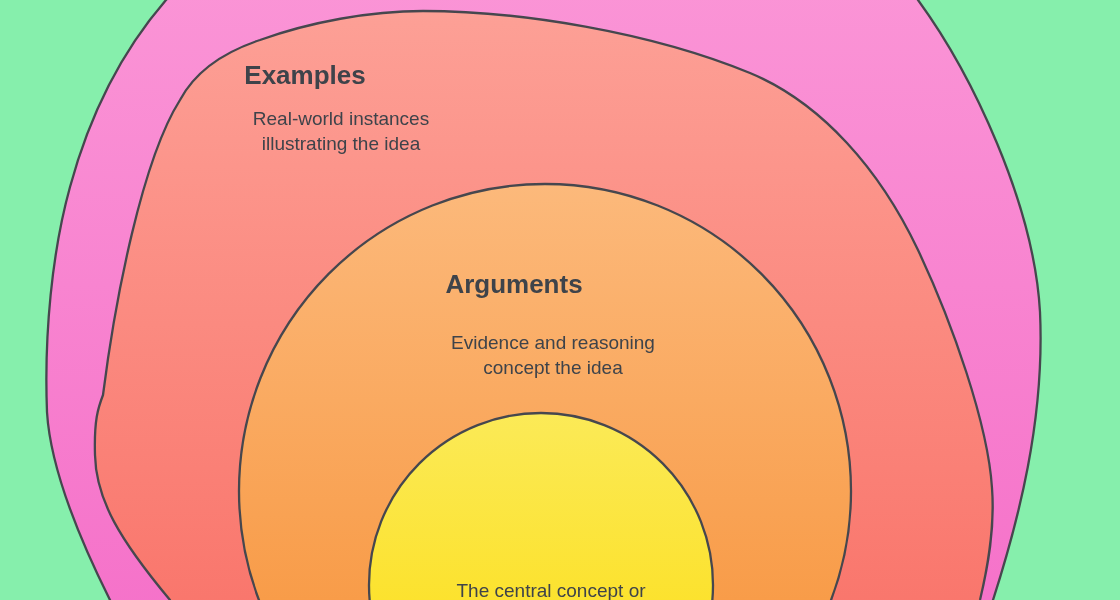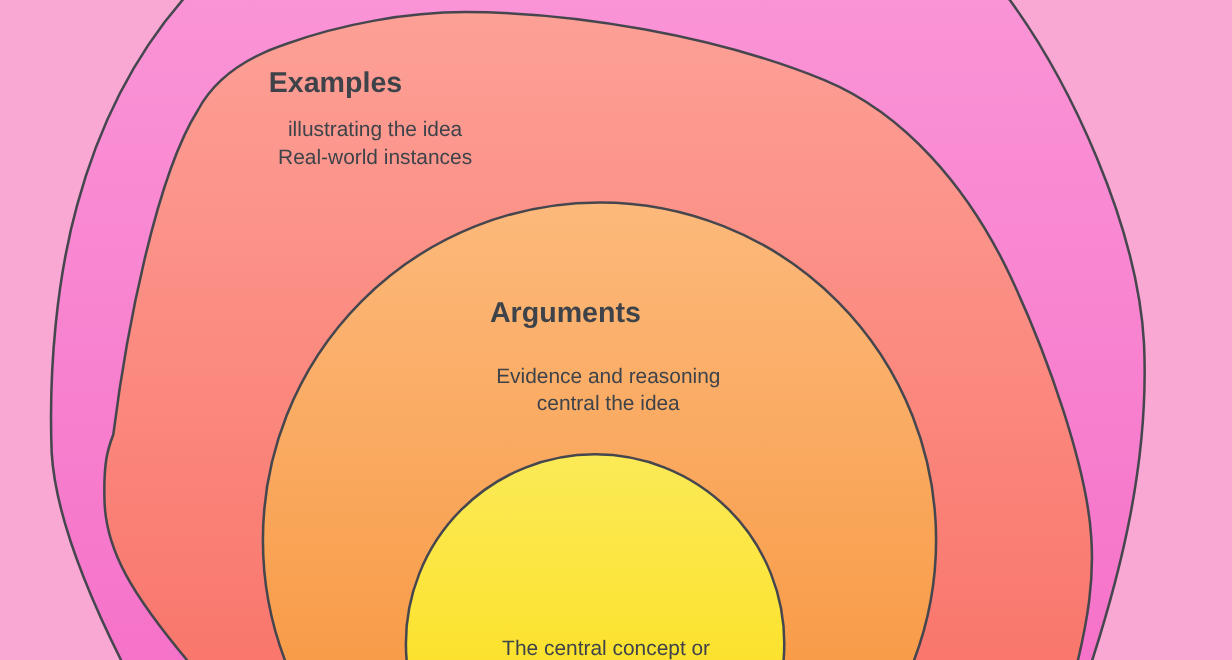--- a/index.html
+++ b/index.html
@@ -5,21 +5,21 @@
   html, body {
     margin: 0;
     padding: 0;
     background: #ffffff;
   }
   .stage {
     position: relative;
     width: 1120px;
     height: 600px;
     overflow: hidden;
-    background: #f9a8d4;
+    background: #86efac;
     font-family: "Liberation Sans", sans-serif;
   }
   .stage svg {
     position: absolute;
     left: 0;
     top: 0;
     display: block;
   }
   .label {
     position: absolute;
@@ -96,29 +96,29 @@
              C 350 738, 198 682, 170 600 Z" stroke="#46474e"></path>
 
     <ellipse cx="545" cy="491" rx="306" ry="307" fill="url(#g-supporting)" stroke-width="2.3" stroke="#46474e"></ellipse>
 
     <circle cx="541" cy="585" r="172" fill="url(#g-core)" stroke-width="2.3" stroke="#46474e"></circle>
   </svg>
 
   <div class="label heading h-examples">Examples</div>
 
   <div class="label desc d-examples">
+    <div>Real-world instances</div>
     <div>illustrating the idea</div>
-    <div>Real-world instances</div>
   </div>
 
   <div class="label heading h-supporting">
     <div>Arguments</div>
   </div>
 
   <div class="label desc d-supporting">
     <div>Evidence and reasoning</div>
-    <div>central the idea</div>
+    <div>concept the idea</div>
   </div>
 
 
   <div class="label desc d-core">The central concept or</div>
 
 </div>
 
 </body></html>

